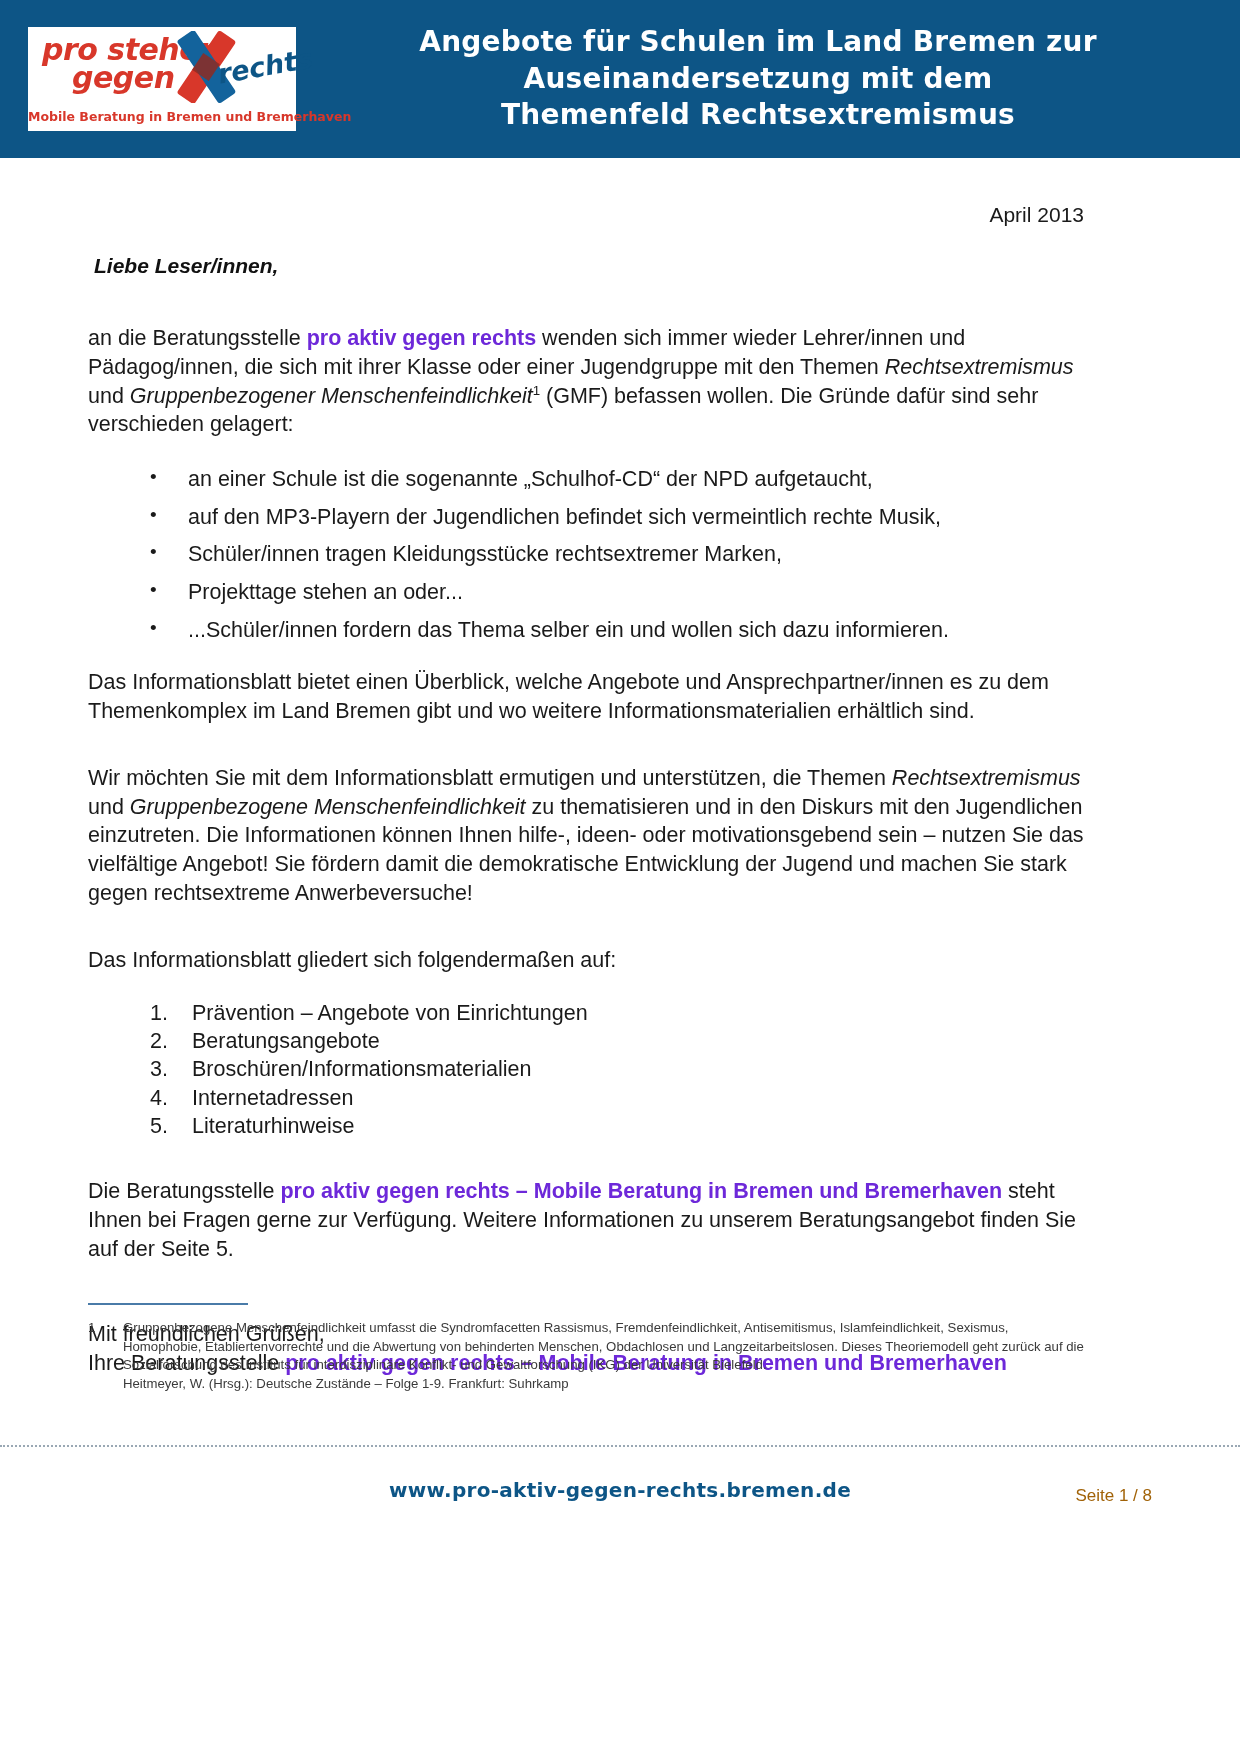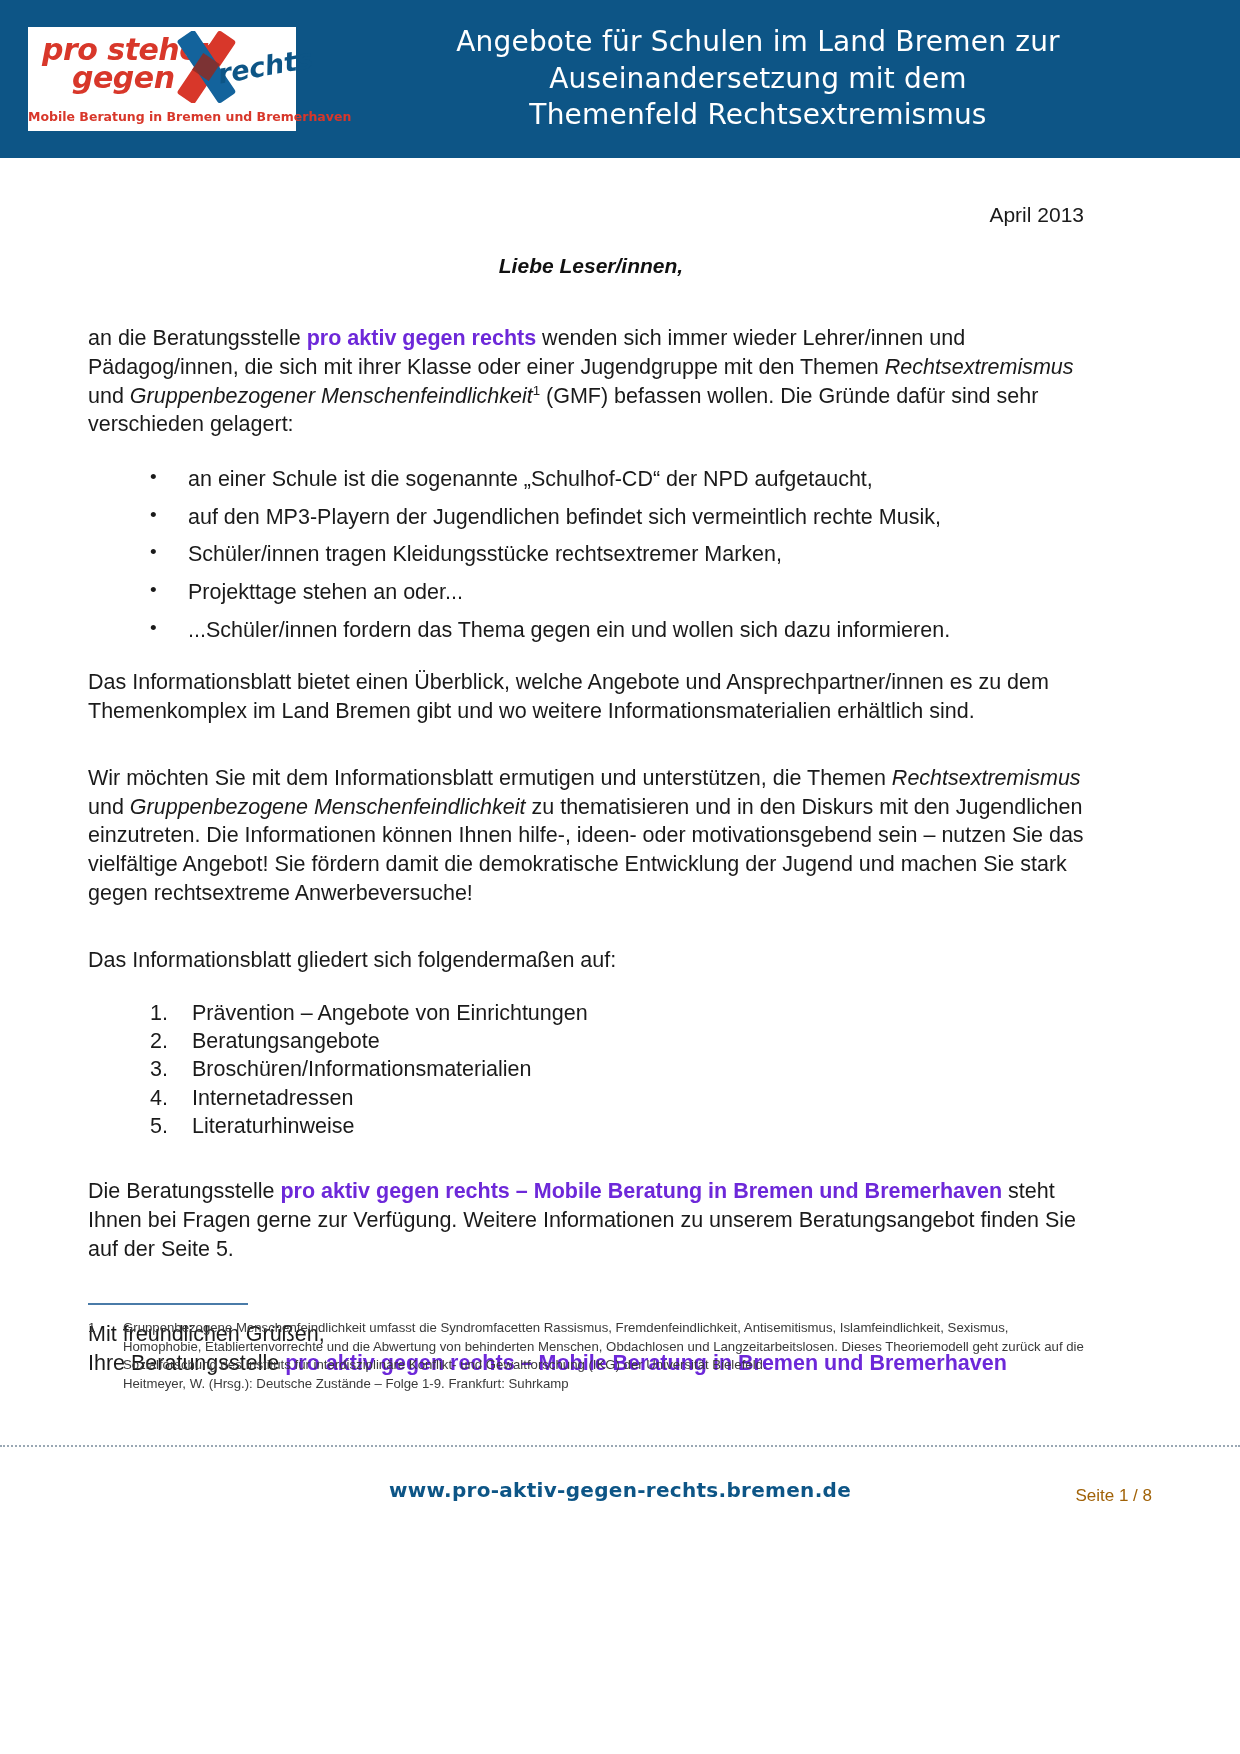--- a/index.html
+++ b/index.html
@@ -90,21 +90,21 @@
     font-weight: bold;
     font-size: 12.5px;
     color: #d8372a;
     white-space: nowrap;
   }
   .header-title {
     flex: 1;
     text-align: center;
     color: #ffffff;
     font-family: "DejaVu Sans", sans-serif;
-    font-weight: normal;
+    font-weight: bold;
     font-size: 28px;
     line-height: 1.3;
     padding: 0 30px 0 10px;
     letter-spacing: 0.2px;
   }
   .header-title .tline { display: block; }
 
   
   .page {
     position: absolute;
@@ -126,21 +126,20 @@
     left: 88px;
     top: 96px;
     width: 1000px;
   }
   .salutation {
     font-weight: bold;
     font-style: italic;
     font-size: 21px;
     margin: 0 0 46px 6px;
     color: #111;
-    text-align: center;
   }
   p.para {
     font-size: 21.5px;
     line-height: 1.34;
     margin: 0 0 26px 0;
     color: #1a1a1a;
     text-align: left;
   }
   .accent {
     color: #6d28d9;
@@ -302,21 +301,21 @@
 
     <div class="salutation">Liebe Leser/innen,</div>
 
     <p class="para"><span>an die Beratungsstelle </span><span class="accent">pro aktiv gegen rechts</span><span> wenden sich immer wieder Lehrer/innen und Pädagog/innen, die sich mit ihrer Klasse oder einer Jugendgruppe mit den Themen </span><span class="ital">Rechtsextremismus</span><span> und </span><span class="ital">Gruppenbezogener Menschenfeindlichkeit</span><sup class="fn">1</sup><span> (GMF) befassen wollen. Die Gründe dafür sind sehr verschieden gelagert:</span></p>
 
     <ul class="bullets">
       <li>an einer Schule ist die sogenannte „Schulhof-CD“ der NPD aufgetaucht,</li>
       <li>auf den MP3-Playern der Jugendlichen befindet sich vermeintlich rechte Musik,</li>
       <li>Schüler/innen tragen Kleidungsstücke rechtsextremer Marken,</li>
       <li>Projekttage stehen an oder...</li>
-      <li>...Schüler/innen fordern das Thema gegen ein und wollen sich dazu informieren.</li>
+      <li>...Schüler/innen fordern das Thema selber ein und wollen sich dazu informieren.</li>
     </ul>
 
     <p class="para">Das Informationsblatt bietet einen Überblick, welche Angebote und Ansprechpartner/innen es zu dem Themenkomplex im Land Bremen gibt und wo weitere Informationsmaterialien erhältlich sind.</p>
 
     <div class="spacer-sm"></div>
 
     <p class="para"><span>Wir möchten Sie mit dem Informationsblatt ermutigen und unterstützen, die Themen </span><span class="ital">Rechtsextremismus</span><span> und </span><span class="ital">Gruppenbezogene Menschenfeindlichkeit</span><span> zu thematisieren und in den Diskurs mit den Jugendlichen einzutreten. Die Informationen können Ihnen hilfe-, ideen- oder motivationsgebend sein – nutzen Sie das vielfältige Angebot! Sie fördern damit die demokratische Entwicklung der Jugend und machen Sie stark gegen rechtsextreme Anwerbeversuche!</span></p>
 
     <div class="spacer-sm"></div>
 

